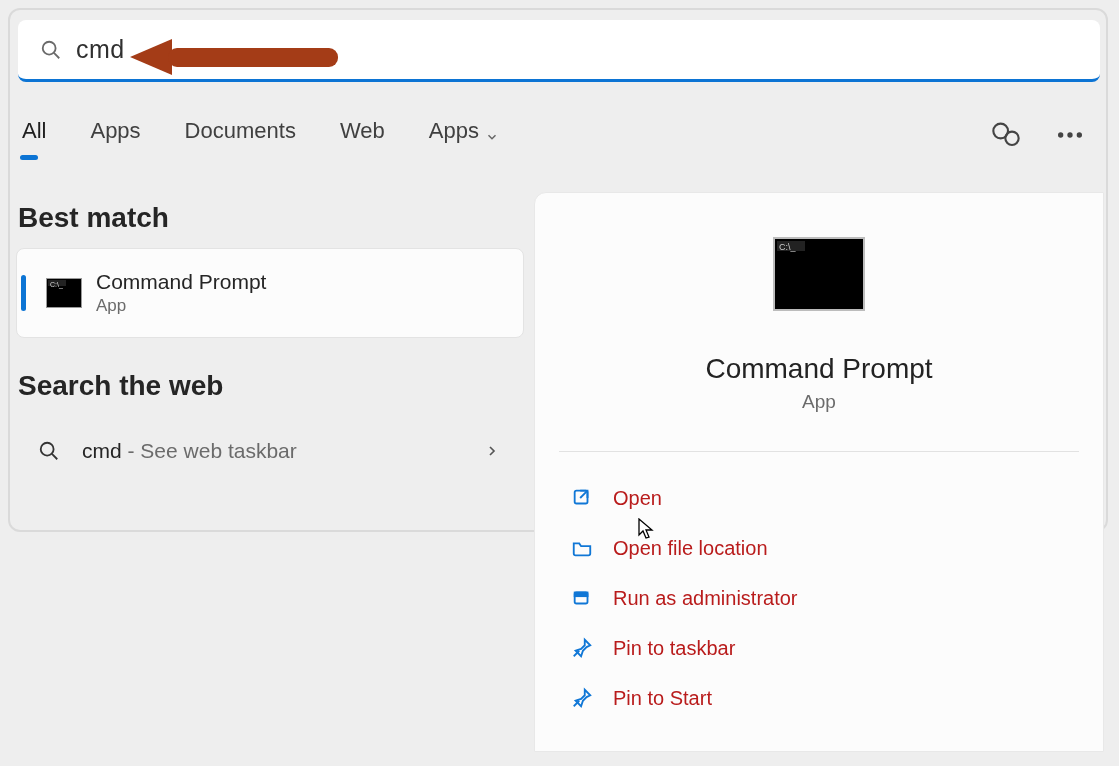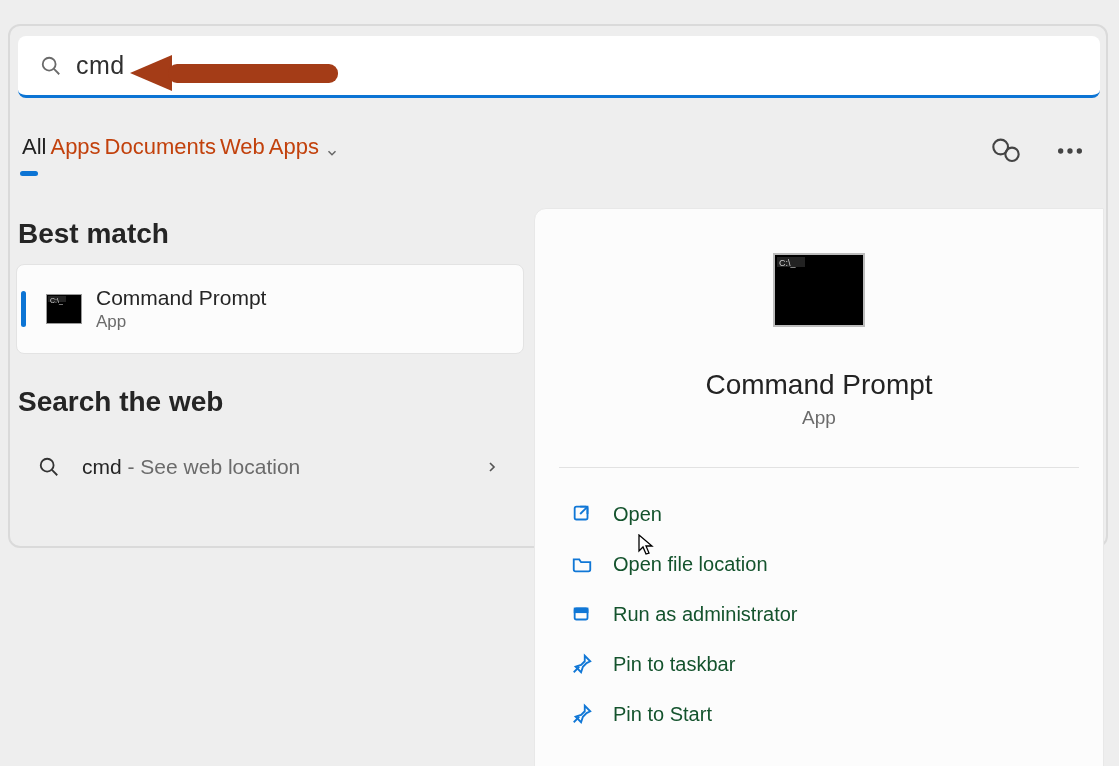--- a/index.html
+++ b/index.html
@@ -1,18 +1,18 @@
 <!DOCTYPE html>
 <html><head>
   <meta charset="utf-8">
   <style>
     * { box-sizing: border-box; margin: 0; padding: 0; }
     html, body { width: 1119px; height: 766px; font-family: "Segoe UI", sans-serif; background: #eeeeee; overflow: hidden; }
     .outer {
-      position: absolute; left: 8px; top: 24px; width: 1100px; height: 524px;
+      position: absolute; left: 8px; top: 8px; width: 1100px; height: 524px;
       border: 2px solid #dadada; border-radius: 12px; background: #eeeeee;
     }
 
     
     .search-bar {
       position: absolute; left: 8px; top: 10px; width: 1082px; height: 62px;
       background: #ffffff; border-radius: 8px; border-bottom: 3px solid #0c74d4;
       display: flex; align-items: center; padding-left: 22px; gap: 14px;
     }
     .search-icon { width: 22px; height: 22px; color: #6a6a6a; display:flex; align-items:center; justify-content:center;}
@@ -22,24 +22,24 @@
     }
     
     .annot-arrow {
       position: absolute; left: 120px; top: 26px; width: 210px; height: 42px;
       pointer-events: none;
     }
 
     
     .tabs-row {
       position: absolute; left: 8px; top: 92px; width: 1082px; height: 66px;
-      display: flex; align-items: center; padding-left: 2px; 
+      display: flex; align-items: center; padding-left: 2px; gap: 40px;
     }
     .tab {
-      font-size: 22px; color: #c2410c; cursor: pointer; padding: 4px 2px 12px 2px;
+      font-size: 22px; color: #404040; cursor: pointer; padding: 4px 2px 12px 2px;
       display: flex; align-items: center; gap: 6px;
     }
     .tab.active { color: #202020; position: relative; }
     .tab.active::after {
       content: ""; position: absolute; bottom: -4px; left: 0; width: 18px; height: 5px;
       background: #0c74d4; border-radius: 3px;
     }
     .tabs-right { margin-left: auto; display: flex; align-items: center; gap: 32px; padding-right: 14px;}
     .icon-btn { width: 32px; height: 32px; color: #444; display:flex; align-items:center; justify-content:center; cursor:pointer;}
 
@@ -81,21 +81,21 @@
       position: relative;
     }
     .big-thumb::before { content:""; position:absolute; top:2px; left:2px; width:28px; height:10px; background:#222;}
     .big-thumb .txt { position:absolute; color:#ccc; font-size:9px; top:3px; left:4px;}
     .right-title { font-size: 28px; color: #232323; margin-top: 42px;}
     .right-sub { font-size: 19px; color: #6b6b6b; margin-top: 6px;}
     .divider { width: 520px; height: 1px; background: #e2e2e2; margin-top: 38px;}
     .actions { width: 520px; margin-top: 22px; display:flex; flex-direction:column; gap: 2px;}
     .action {
       display: flex; align-items: center; height: 48px; padding-left: 12px; gap: 20px;
-      font-size: 20px; color: #14532d; cursor:pointer;
+      font-size: 20px; color: #b91c1c; cursor:pointer;
     }
     .action .aicon { width: 22px; height: 22px; color: #1077d6; display:flex; align-items:center; justify-content:center;}
     
     .cursor { position: absolute; left: 628px; top: 508px; width: 18px; height: 22px; pointer-events:none;}
     
     svg { width: 100%; height: 100%; }
   </style>
 </head>
 <body>
 
@@ -174,21 +174,21 @@
     <div class="section-title" style="margin-top:22px;">Search the web</div>
 
     <div class="web-item">
       <span class="search-icon" style="width:22px;height:22px;color:#333;">
         <svg viewBox="0 0 24 24" fill="none" stroke="currentColor" stroke-width="2">
             <circle cx="10" cy="10" r="7"></circle>
             <line x1="15.2" y1="15.2" x2="21" y2="21"></line>
           </svg>
       </span>
       <span>
-        <span class="label">cmd</span><span class="hint"> - See web location</span>
+        <span class="label">cmd</span><span class="hint"> - See web taskbar</span>
       </span>
       <span class="chev" style="width:16px;height:16px;">
         <svg viewBox="0 0 24 24" fill="none" stroke="currentColor" stroke-width="2.5">
             <polyline points="9 6 15 12 9 18"></polyline>
           </svg>
       </span>
     </div>
   </div>
 
   <div class="right-pane">

